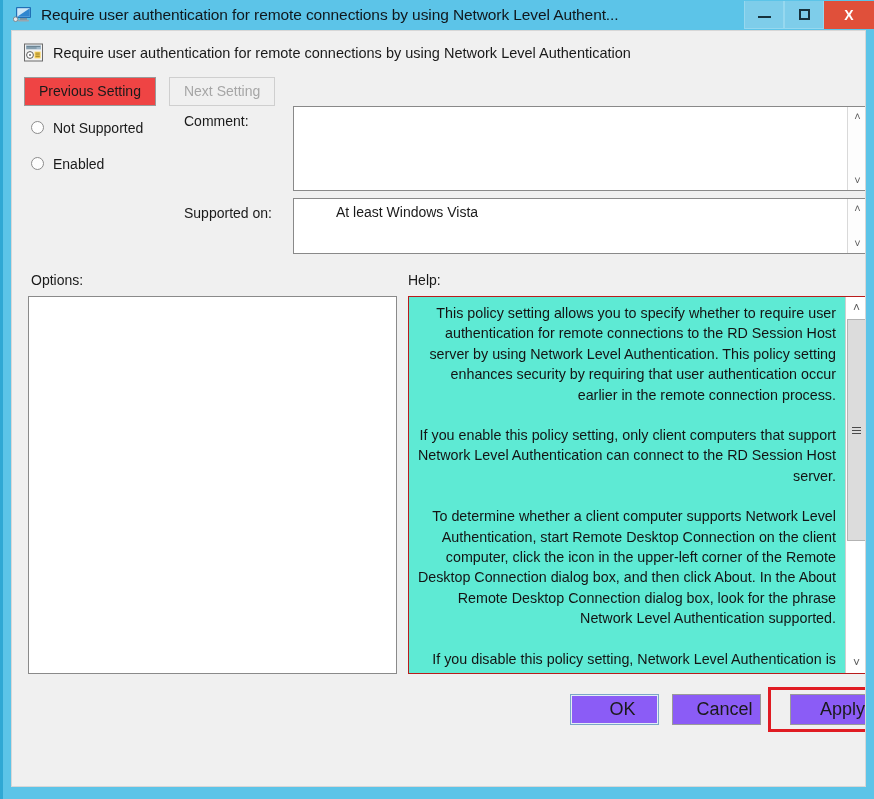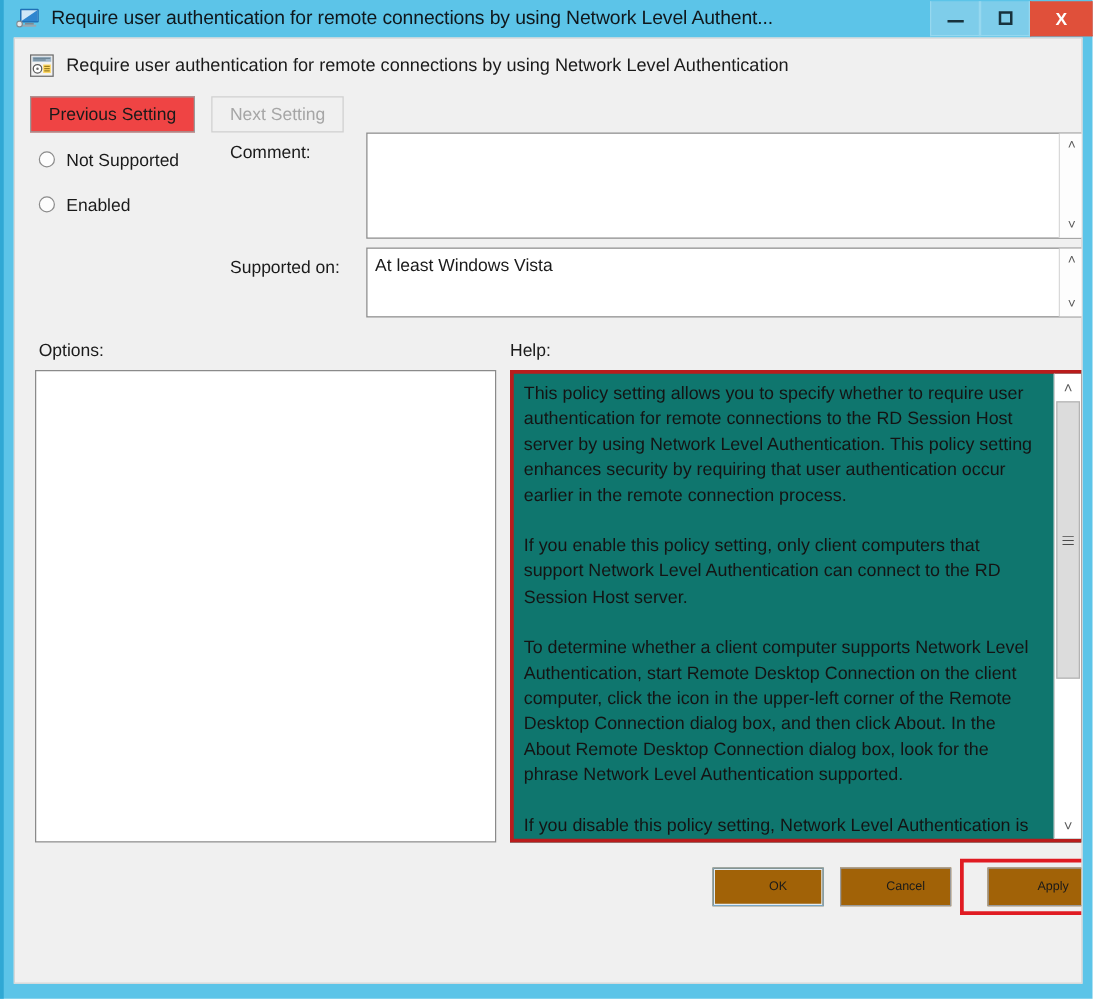--- a/index.html
+++ b/index.html
@@ -224,21 +224,21 @@
     border: 1px solid #898989;
     box-sizing: border-box;
     display: flex;
   }
   #comment-box {
     left: 281px; top: 0px;
     width: 575px; height: 85px;
   }
   #supported-box {
     left: 281px; top: 92px;
-    width: 575px; height: 56px;
+    width: 575px; height: 56px; padding-left: 36px;
   }
   .field-text {
     flex: 1 1 auto;
     font-size: 14px;
     color: #1a1a1a;
     padding: 5px 6px;
     box-sizing: border-box;
     overflow: hidden;
     white-space: pre-wrap;
   }
@@ -297,24 +297,25 @@
     height: 378px;
     background: #ffffff;
     border: 1px solid #8a8a8a;
     box-sizing: border-box;
   }
   #help-panel {
     position: absolute;
     left: 396px; top: 0;
     width: 460px;
     height: 378px;
-    background: #0f766e;
-    border: 3px solid #b91c1c;
-    box-sizing: border-box;
-    display: flex;
+    background: #5eead4;
+    border: 1px solid #b91c1c;
+    box-sizing: border-box;
+    display: flex;
+    text-align: right;
   }
   #help-text {
     flex: 1 1 auto;
     padding: 6px 9px 0 8px;
     box-sizing: border-box;
     overflow: hidden;
     font-size: 14.3px;
     line-height: 20.4px;
     color: #141414;
   }
@@ -383,24 +384,24 @@
   
   #footer {
     position: relative;
     height: 60px;
   }
   .footer-btn {
     position: absolute;
     top: 14px;
     height: 31px;
     width: 89px;
-    font-size: 10px;
+    font-size: 18px;
     line-height: 29px;
     text-align: center;
-    background: #a16207;
+    background: #8b5cf6;
     border: 1px solid #9a9a9a;
     box-sizing: border-box;
     color: #1a1a1a;
     cursor: default;
     padding-left: 16px;
   }
   #ok-button {
     left: 558px;
     border: 1px solid #7aa7c7;
     box-shadow: inset 0 0 0 1px #e3edf4;

